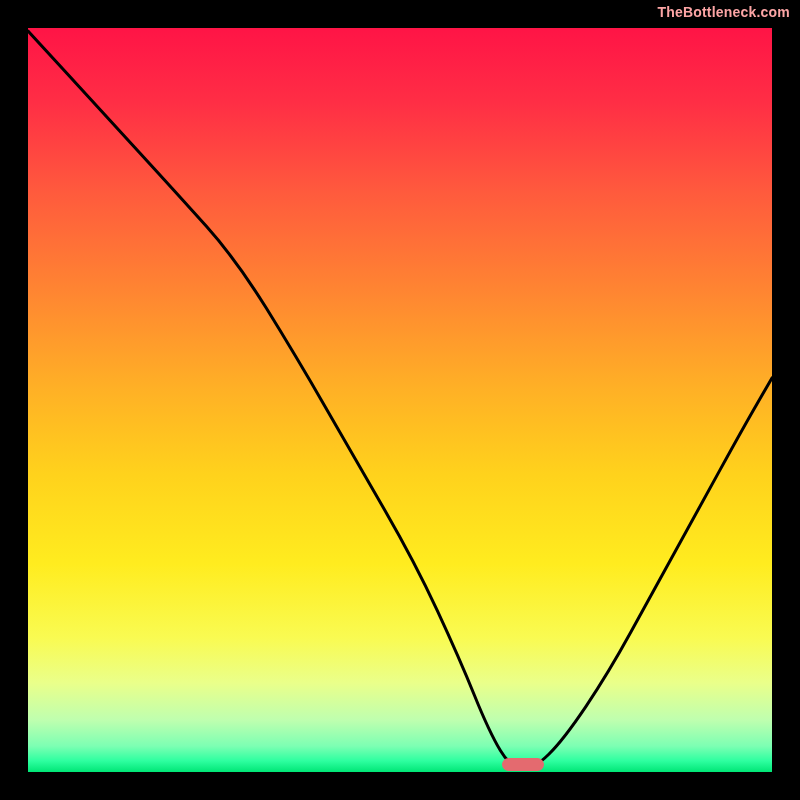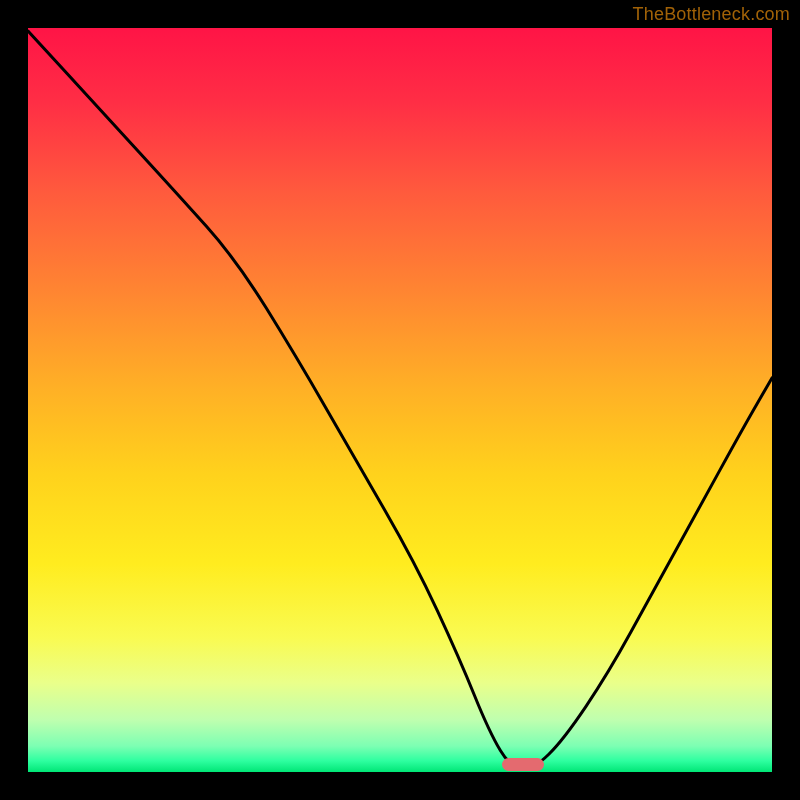--- a/index.html
+++ b/index.html
@@ -14,23 +14,23 @@
   .frame {
     position: relative;
     width: 800px;
     height: 800px;
     background: #000;
   }
   .watermark {
     position: absolute;
     top: 4px;
     right: 10px;
-    color: #a16207;
-    font-size: 18px;
-    font-weight: 400;
+    color: #fca5a5;
+    font-size: 14px;
+    font-weight: 700;
     letter-spacing: 0.2px;
     z-index: 10;
   }
   .plot-area {
     position: absolute;
     left: 28px;
     top: 28px;
     width: 744px;
     height: 744px;
     overflow: hidden;

